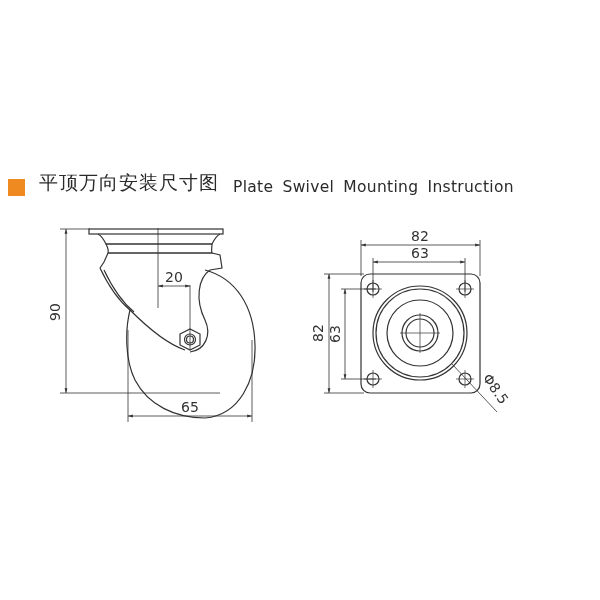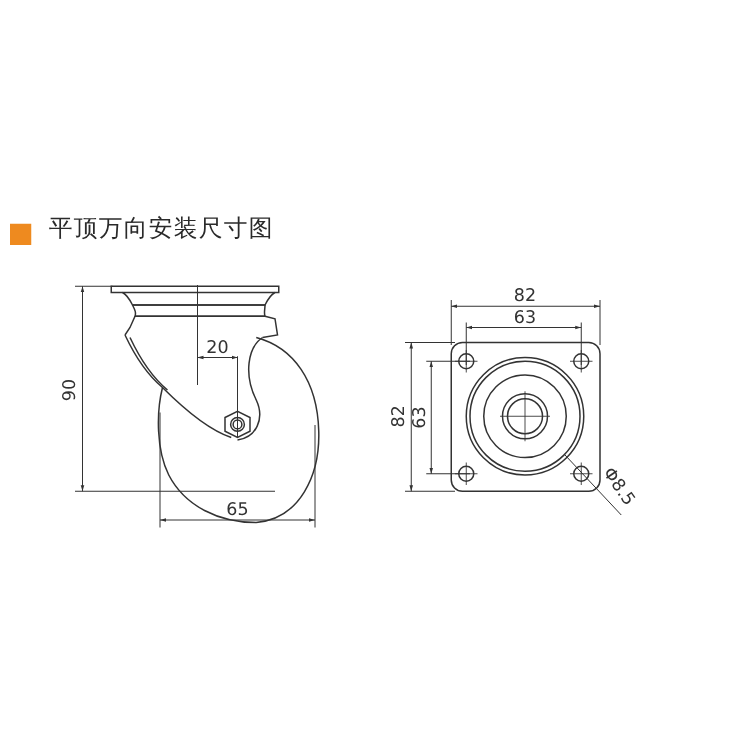--- a/index.html
+++ b/index.html
@@ -11,20 +11,21 @@
     .title-en { font-size: 15.5px; color: #2a2a2a; letter-spacing: 0.3px; word-spacing: 4px; }
     svg.drawing { position: absolute; left: 0; top: 0; }
     svg text { font-family: "DejaVu Sans", "Liberation Sans", sans-serif; fill: #333; }
   </style>
 </head>
 <body>
 
 <div class="header">
   <div class="bullet"></div>
   <span class="title-cn">平顶万向安装尺寸图</span>
+  <span class="title-en">Plate Swivel Mounting Instruction</span>
 </div>
 
 <svg class="drawing" width="600" height="600" viewBox="0 0 600 600">
   <defs>
     <marker id="arr" viewBox="0 0 10 10" refX="10" refY="5" markerWidth="6" markerHeight="6" orient="auto-start-reverse">
       <path d="M0,2 L10,5 L0,8 z" fill="#333"></path>
     </marker>
   </defs>
 
   <g stroke="#333" fill="none" stroke-width="1.2">

